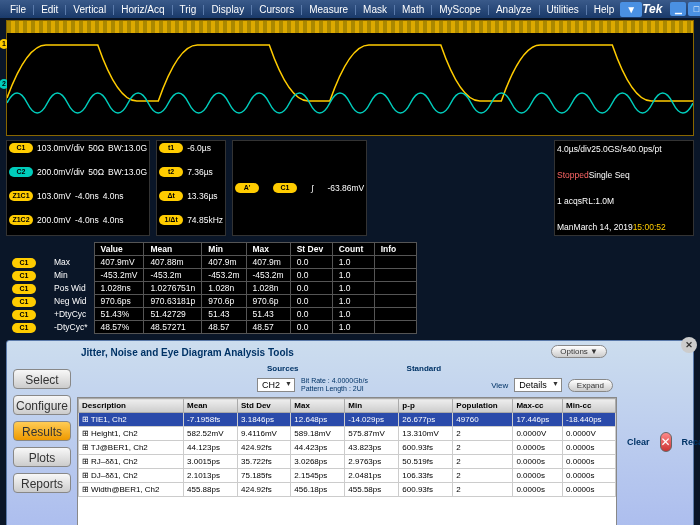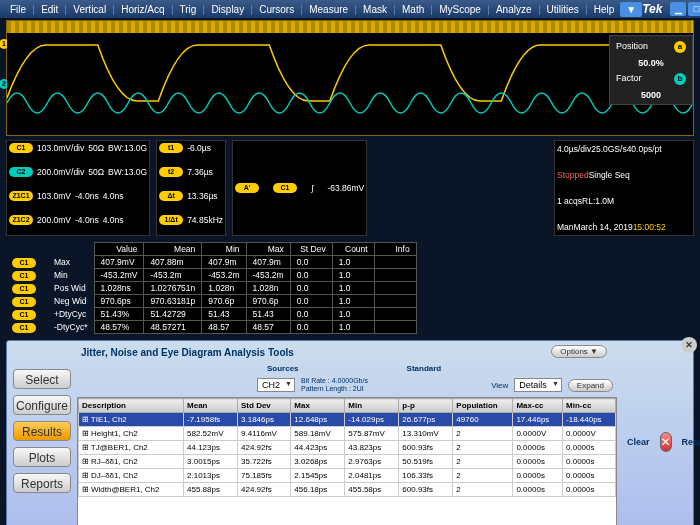--- a/index.html
+++ b/index.html
@@ -28,21 +28,21 @@
 .ch-c2 { background:#00ccbb; }
 .ch-z1 { background:#ffcc00; }
 .ch-t1 { background:#ffcc00; }
 .info-right { margin-left:auto; min-width:140px; font-size:8.5px; }
 .info-right .line { display:flex; padding:1px 0; }
 .stopped { color:#ff6666; }
 .time { color:#ffcc00; }
 .meas-table { margin:4px 6px; }
 .meas-table table { border-collapse:collapse; font-size:8.5px; }
 .meas-table th, .meas-table td { border:1px solid #555; padding:1px 6px; text-align:left; min-width:42px; }
-.meas-table th { background:#000; font-weight:normal;text-align:right; }
+.meas-table th { background:#000; font-weight:bold; }
 .meas-table td { background:#000; }
 .meas-table .lbl-cell { border:none; background:transparent; }
 .analysis-panel { position:relative; margin:6px; height:204px; background:linear-gradient(#cde,#abe); border:1px solid #5a7aaa; border-radius:3px; display:flex; }
 .panel-close { position:absolute; right:-4px; top:-4px; width:16px; height:16px; border-radius:8px; background:#ccc; color:#333; text-align:center; line-height:16px; font-weight:bold; cursor:pointer; }
 .left-btns { width:70px; padding:28px 6px 6px; display:flex; flex-direction:column; gap:6px; }
 .pill-btn { height:20px; border-radius:4px; background:linear-gradient(#f8f8f8,#ccc); color:#333; text-align:center; line-height:20px; font-size:12px; border:1px solid #888; cursor:pointer; }
 .pill-btn.active { background:linear-gradient(#ffcc55,#ee9900); }
 .center-panel { flex:1; padding:4px 4px 4px 0; display:flex; flex-direction:column; }
 .panel-title { color:#003366; font-weight:bold; font-size:10px; padding:2px 0 4px 4px; }
 .src-bar { display:flex; align-items:center; gap:6px; font-size:8px; color:#003366; padding:2px 4px; }
@@ -84,32 +84,20 @@
   <div class="ch-markers">
     <span class="ch-mark" style="background:#ffcc00">1</span>
     <span class="ch-mark" style="background:#00ccbb">2</span>
   </div>
   <div class="waves">
     <svg class="wave-svg" viewBox="0 0 680 90" preserveAspectRatio="none">
       <path d="M0,65 Q20,10 40,12 L90,12 Q110,70 130,68 L150,68 Q170,10 190,12 L260,12 Q280,70 300,68 L320,68 Q340,10 360,12 L430,12 Q450,70 470,68 L490,68 Q510,10 530,12 L600,12 Q620,70 640,68 L680,68" stroke="#ffcc00" stroke-width="1.5" fill="none"></path>
       <path d="M0,70 Q10,50 20,70 T40,70 T60,70 T80,70 T100,70 T120,70 T140,70 T160,70 T180,70 T200,70 T220,70 T240,70 T260,70 T280,70 T300,70 T320,70 T340,70 T360,70 T380,70 T400,70 T420,70 T440,70 T460,70 T480,70 T500,70 T520,70 T540,70 T560,70 T580,70 T600,70 T620,70 T640,70 T660,70 T680,70" stroke="#00ccbb" stroke-width="1.5" fill="none"></path>
     </svg>
   </div>
-  <div class="side-panel">
-    <div class="row">
-        <span>Position</span>
-        <span class="badge-a">a</span>
-      </div>
-    <div class="val">50.0%</div>
-    <div class="row">
-        <span>Factor</span>
-        <span class="badge-b">b</span>
-      </div>
-    <div class="val">5000</div>
-  </div>
 </div>
 
 <div class="info-strip">
   <div class="info-block" id="ch-block">
       <div class="info-row">
         <span class="ch-badge ch-c1">C1</span>
         <span>103.0mV/div</span>
         <span>50Ω</span>
         <span>BW:13.0G</span>
       </div>

